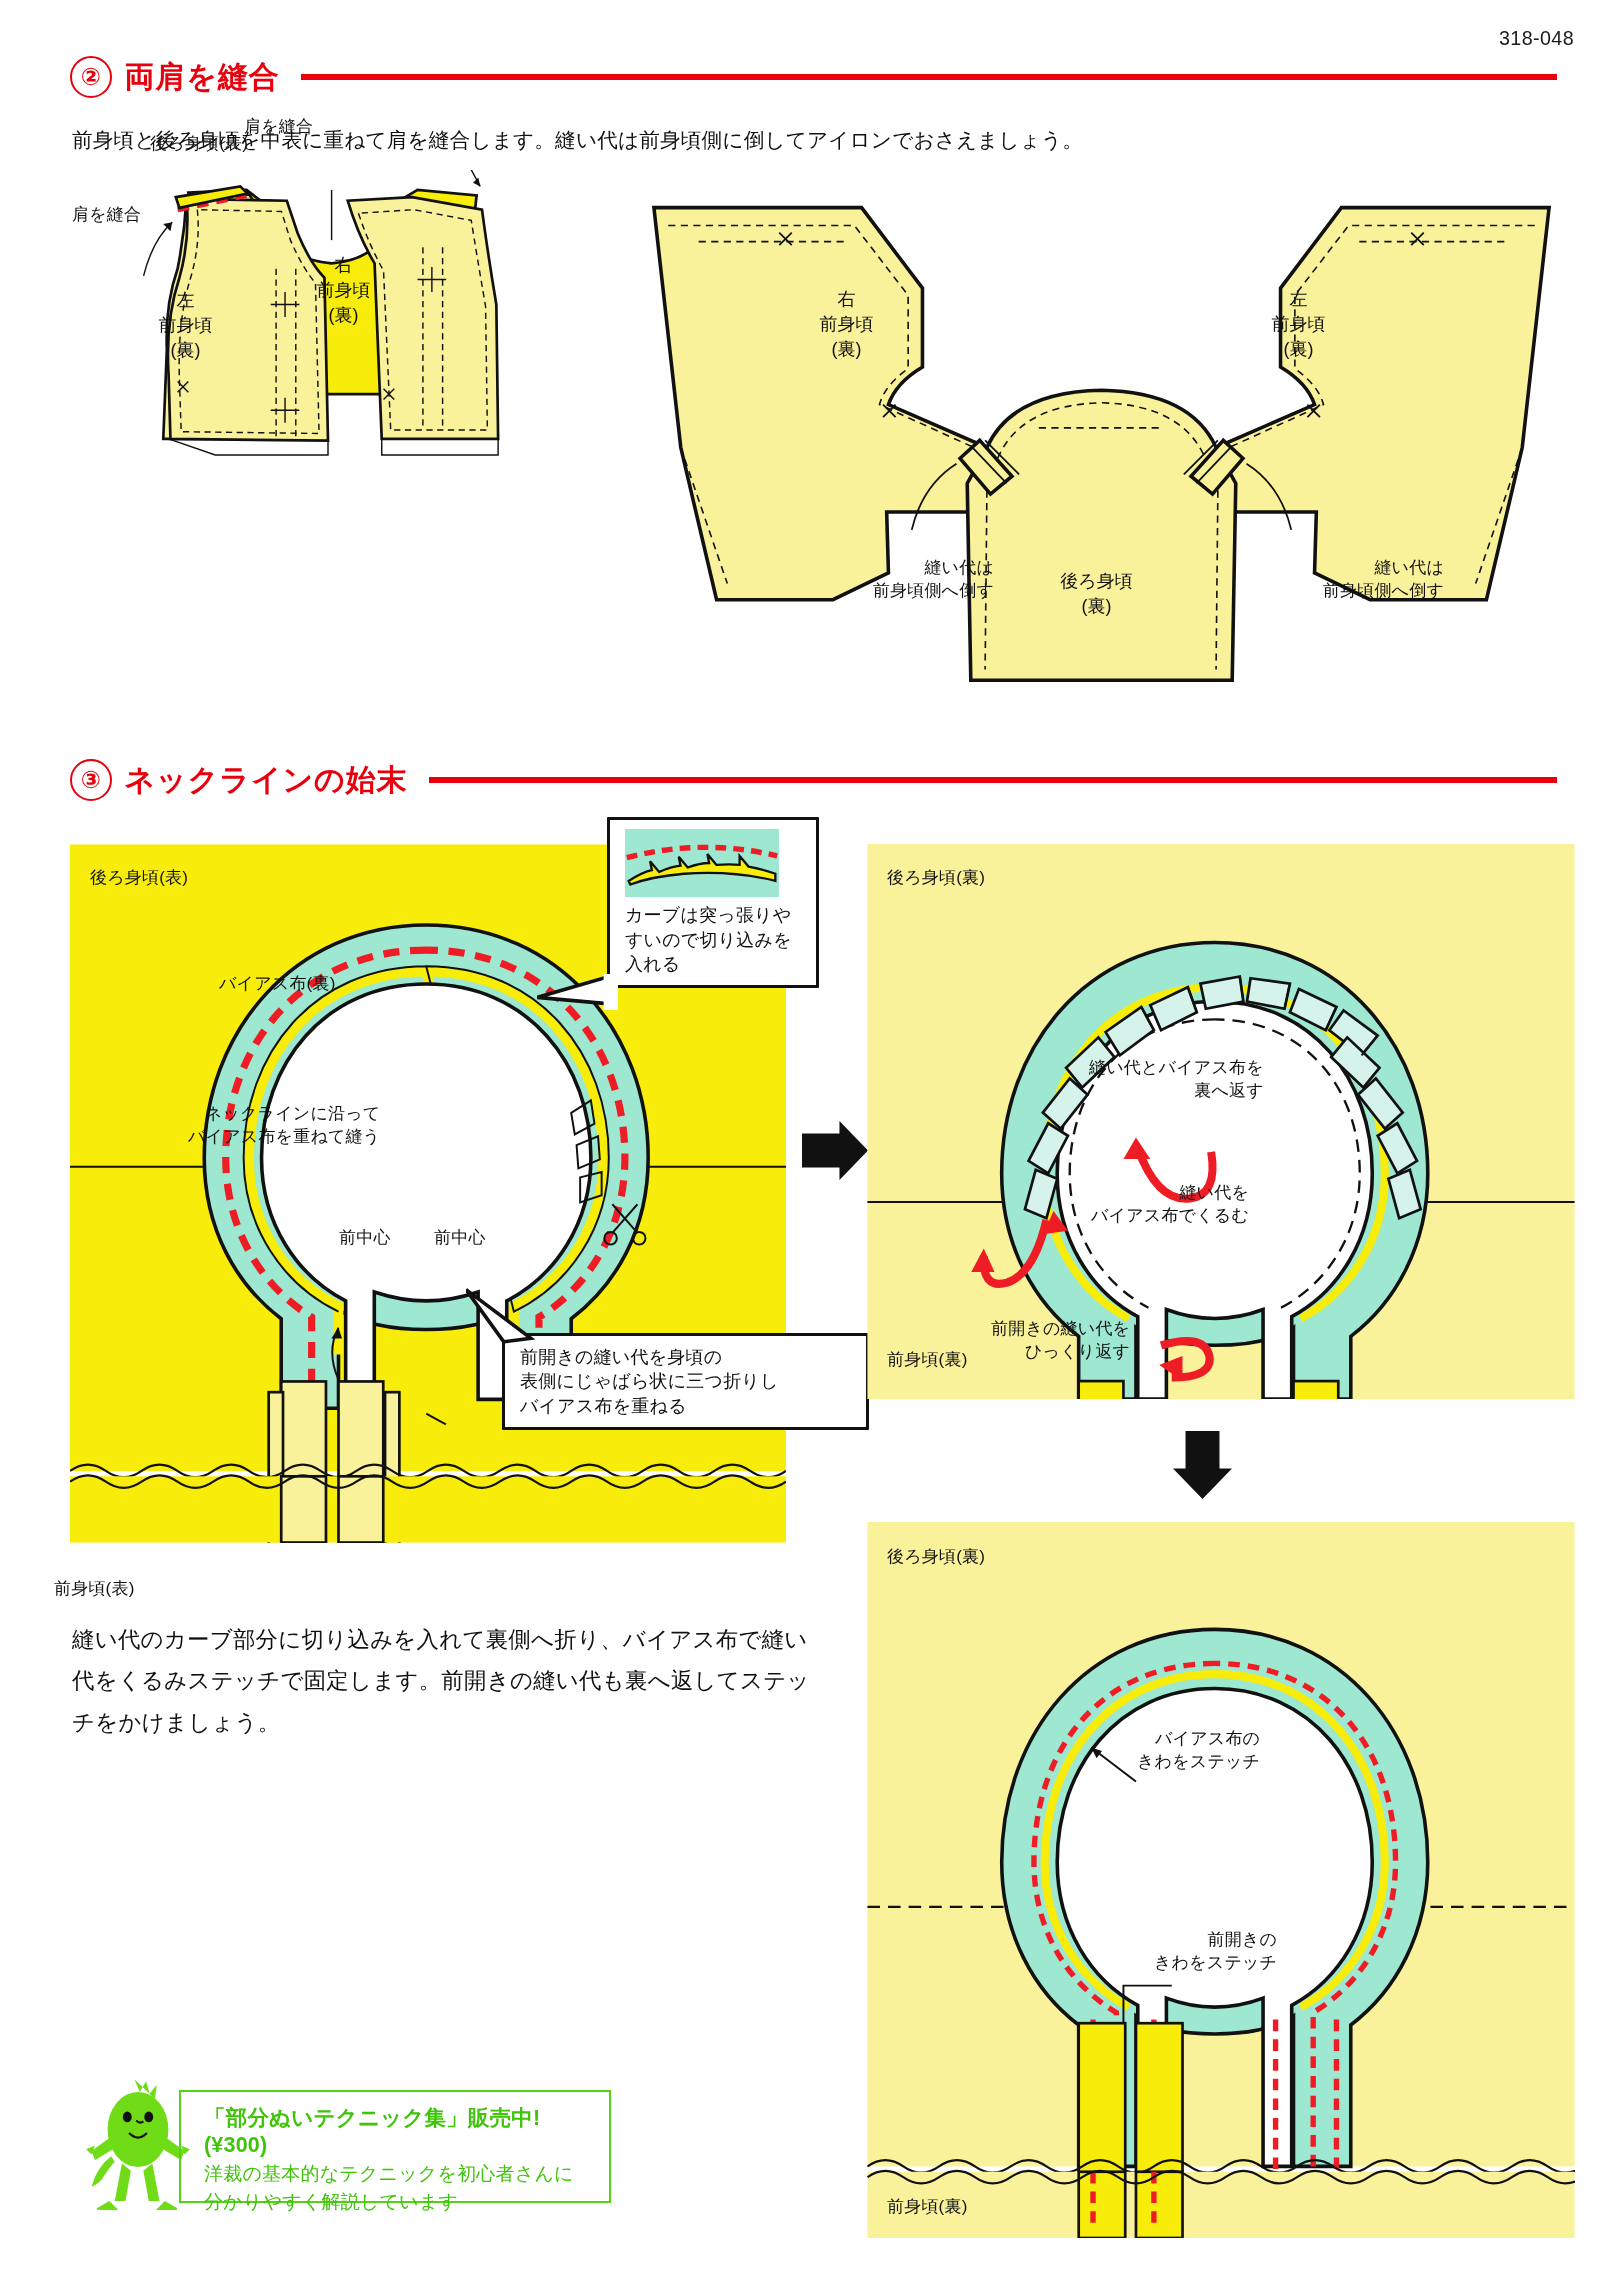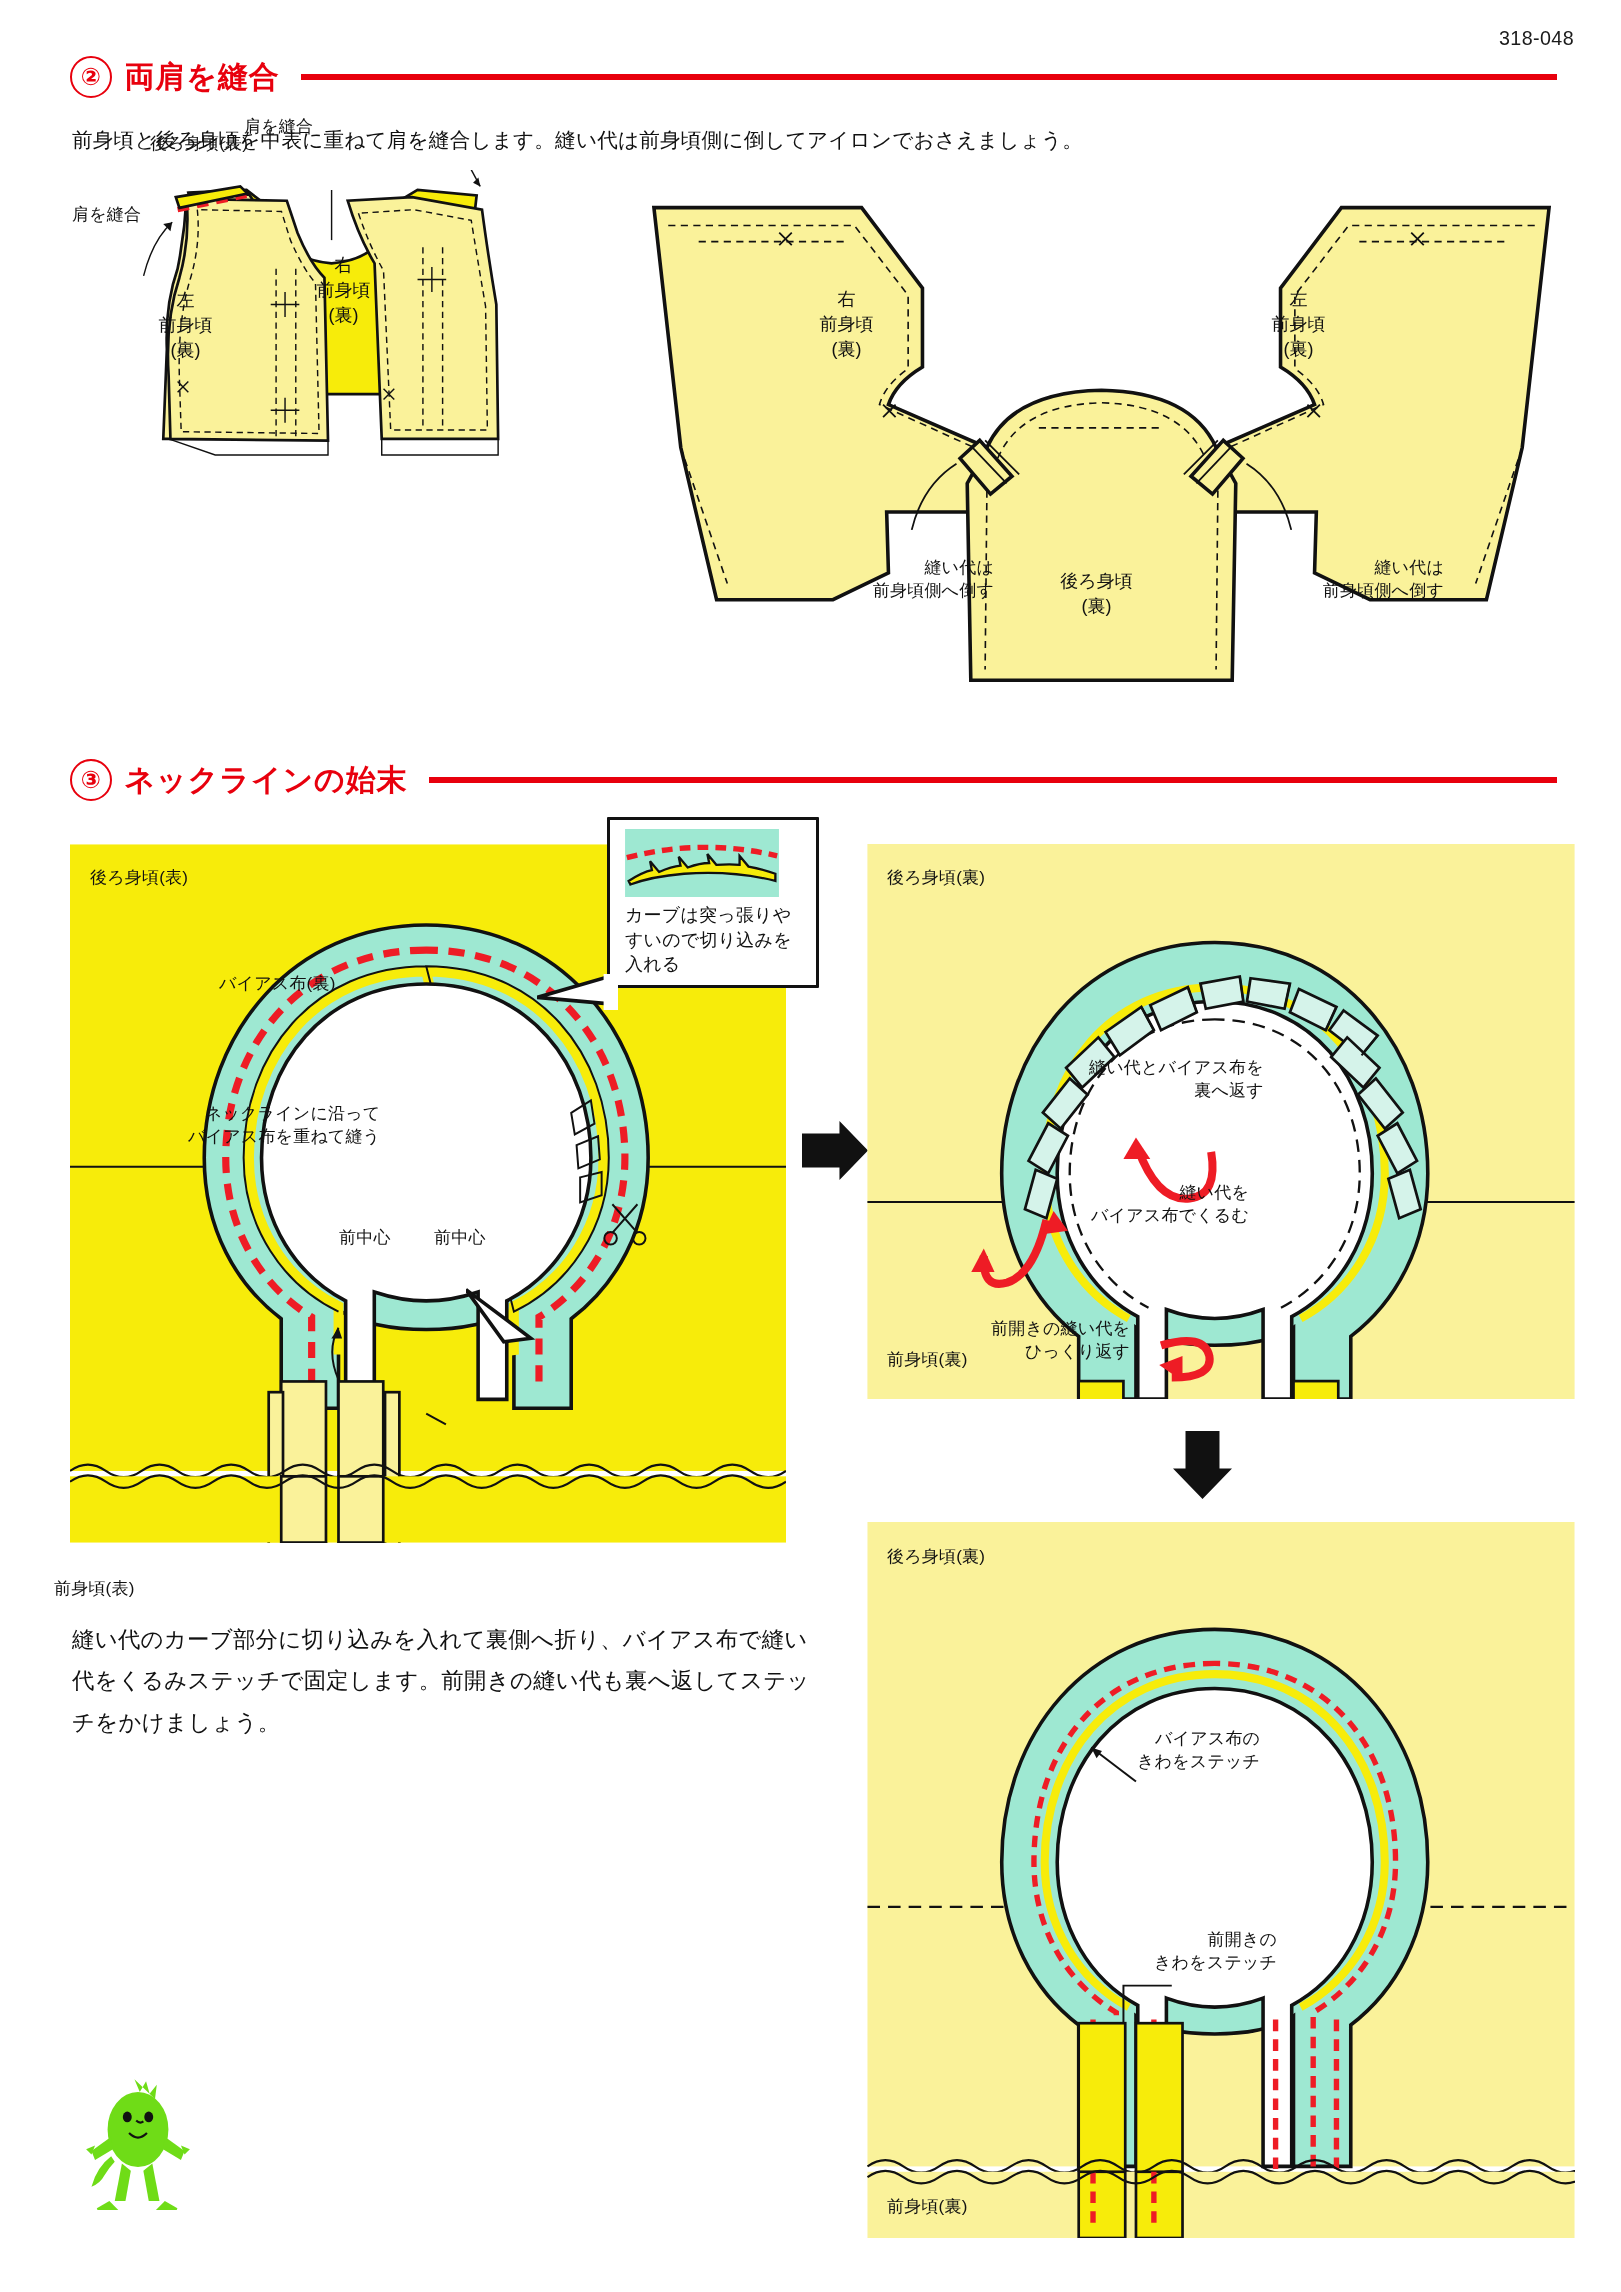--- a/index.html
+++ b/index.html
@@ -311,20 +311,25 @@
     </svg>
     <div>カーブは突っ張りや</div>
     <div>すいので切り込みを</div>
     <div>入れる</div>
   </div>
   <svg class="abs" style="left:537px;top:974px;" width="81" height="36" viewBox="0 0 90 40">
     <polygon points="90,0 90,34 0,26" fill="#fff" stroke="#111" stroke-width="4"></polygon>
     <rect x="74" y="-4" width="20" height="44" fill="#fff"></rect>
   </svg>
 
+  <div class="abs bubble" style="left:502px;top:1333px;width:331px;">
+    <div>前開きの縫い代を身頃の</div>
+    <div>表側にじゃばら状に三つ折りし</div>
+    <div>バイアス布を重ねる</div>
+  </div>
   <svg class="abs" style="left:466px;top:1286px;" width="81" height="63" viewBox="0 0 90 70">
     <polygon points="0,4 72,58 42,62" fill="#fff" stroke="#111" stroke-width="4"></polygon>
   </svg>
 
   <svg class="abs" style="left:802px;top:1121px;" width="66" height="59" viewBox="0 0 74 66">
     <polygon points="0,14 42,14 42,0 74,33 42,66 42,52 0,52" fill="#111"></polygon>
   </svg>
 
   <svg class="abs" style="left:867px;top:844px;" width="708" height="555" viewBox="0 0 790 620">
     <defs>
@@ -502,15 +507,20 @@
       <path d="M28 92 q-16 12 -22 34 q10 -4 14 -12 q6 -10 12 -16 z"></path>
     </g>
     <g fill="#111">
       <ellipse cx="46" cy="48" rx="5" ry="6"></ellipse>
       <ellipse cx="70" cy="48" rx="5" ry="6"></ellipse>
     </g>
     <path fill="none" stroke="#111" stroke-width="2.4" d="M48 66 q10 10 20 0"></path>
     <path fill="none" stroke="#111" stroke-width="2.4" d="M56 52 q4 4 8 1"></path>
   </svg>
 
+  <div class="promo">
+    <div class="promo-1">「部分ぬいテクニック集」販売中! (¥300)</div>
+    <div class="promo-2">洋裁の基本的なテクニックを初心者さんに</div>
+    <div class="promo-2">分かりやすく解説しています</div>
+  </div>
 
 </div>
 
 
 </body></html>

